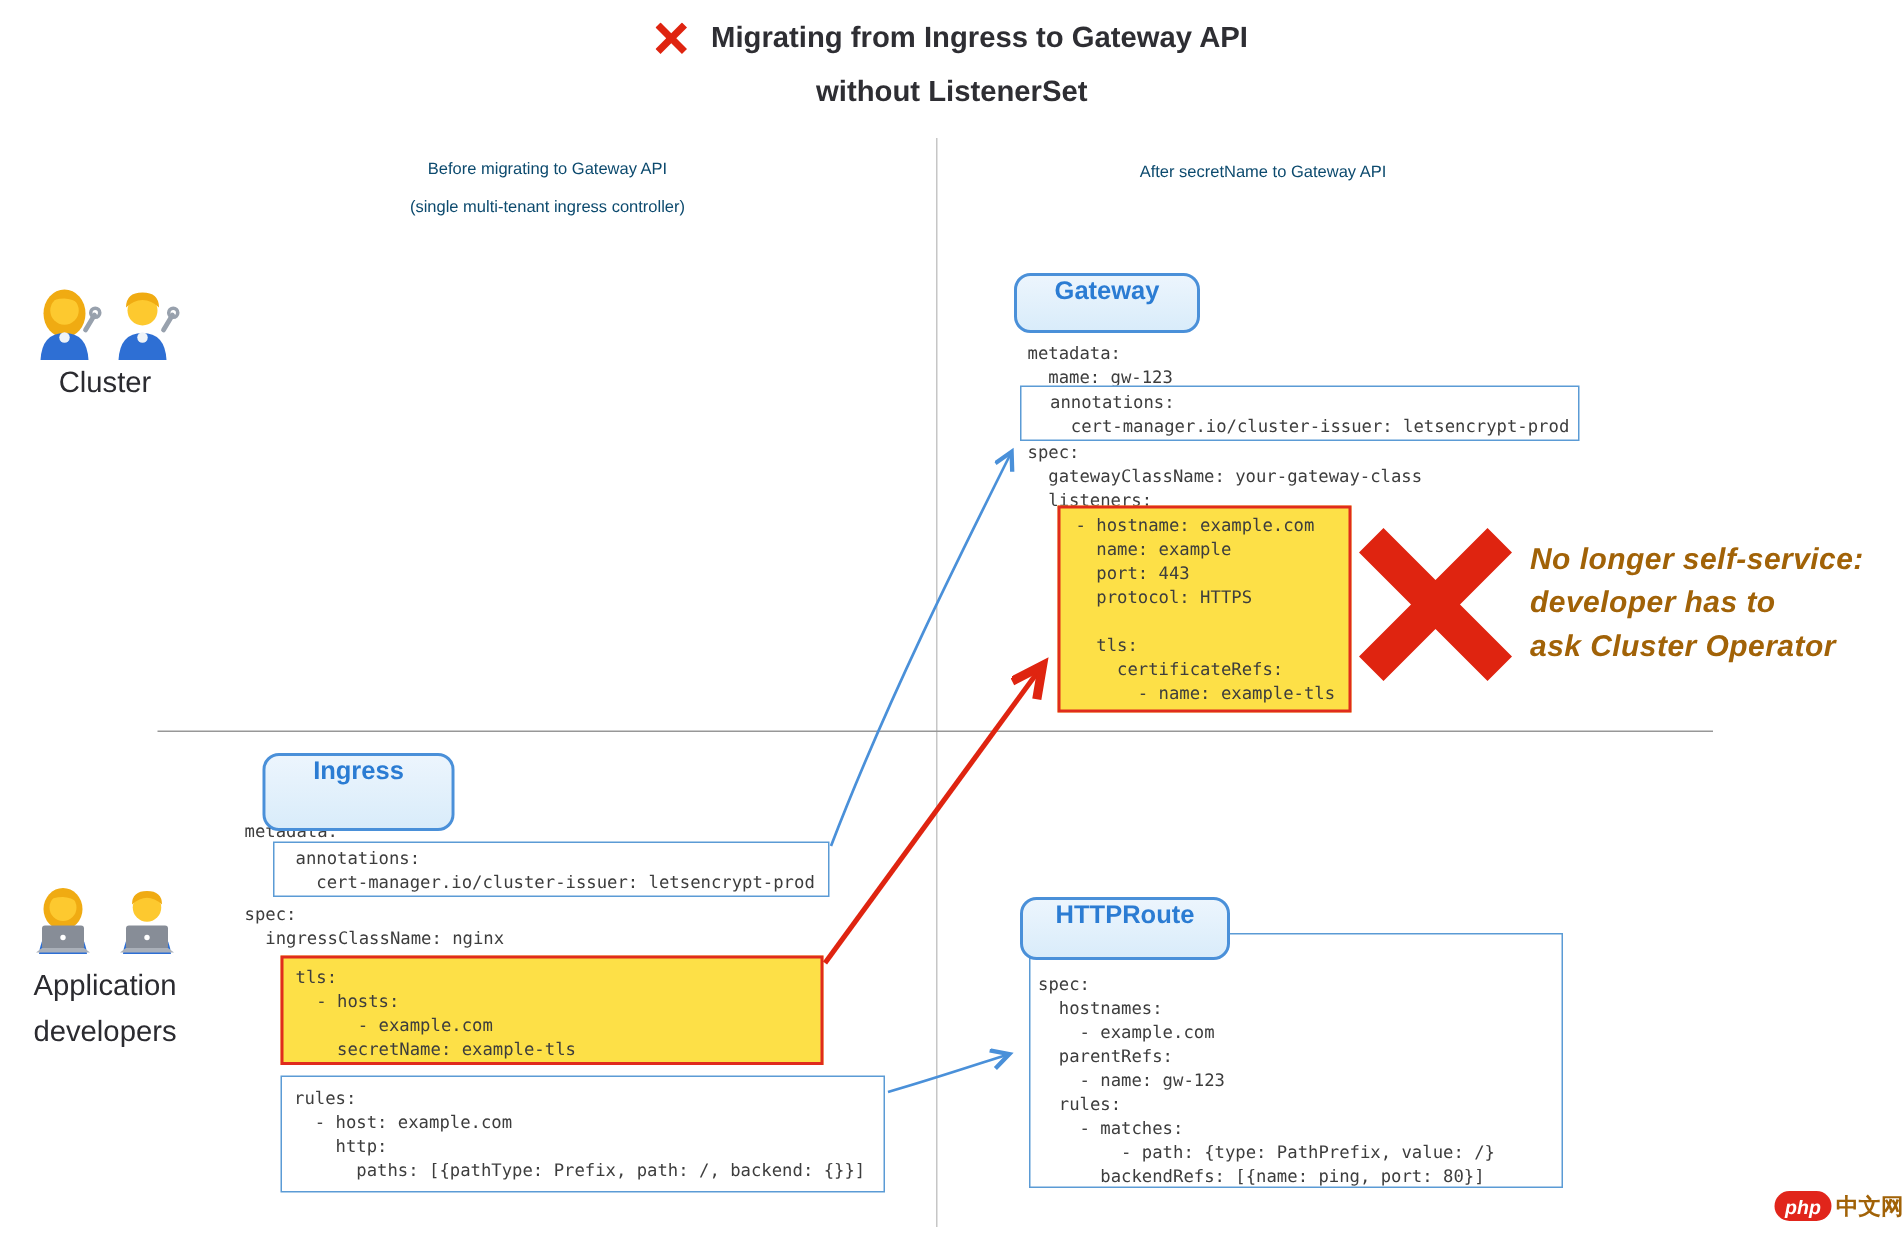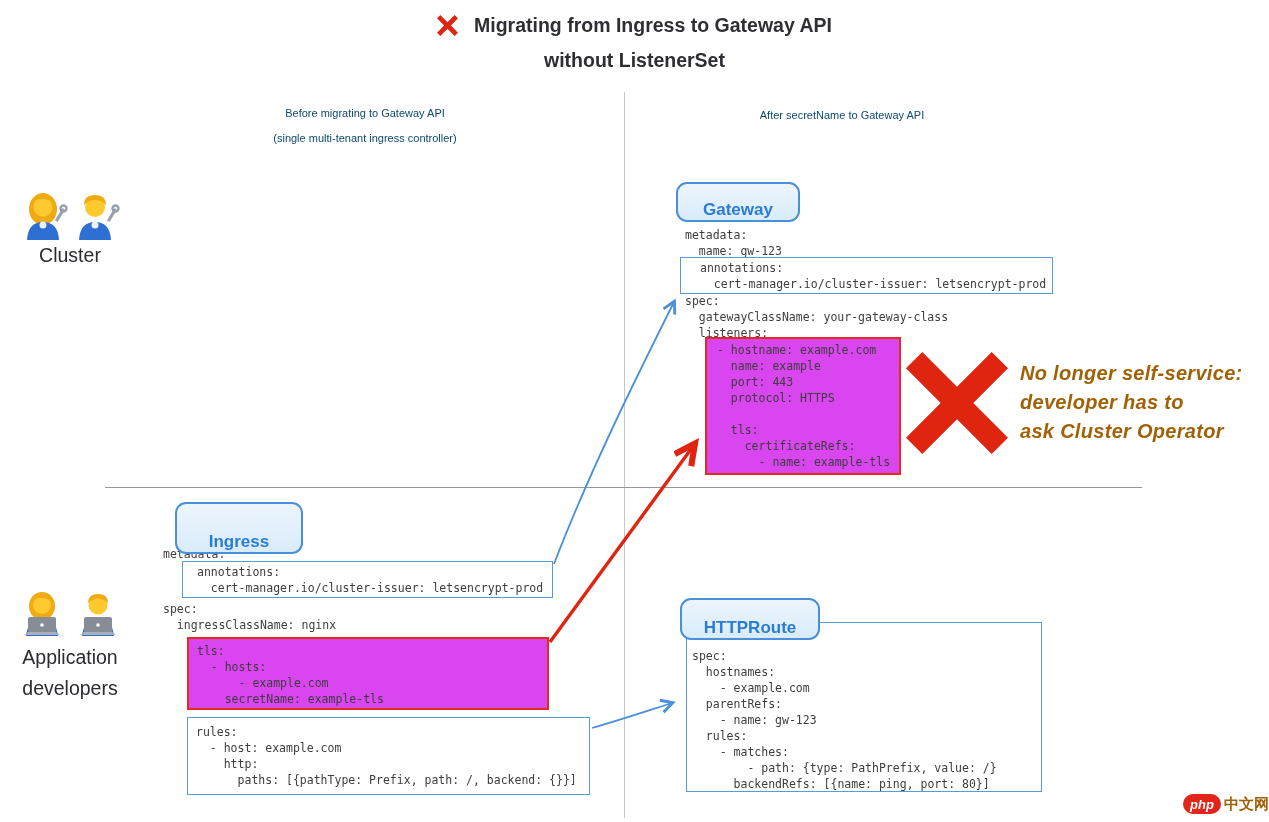--- a/index.html
+++ b/index.html
@@ -23,28 +23,28 @@
   
   .actor { width:140px; text-align:center; }
   .actor-icons { display:flex; justify-content:center; gap:4px; }
   .actor-label { font-size:19.5px; color:#2b2b30; line-height:31px; font-weight:500; }
   .operators  { left:0px; top:190px; }
   .developers { left:0px; top:590px; }
 
   
   .pill { border:2px solid #4a90d9; border-radius:11px;
           background:linear-gradient(#ecf5fd,#d9ecfa);
-          display:flex; align-items:flex-end; justify-content:center;
+          display:flex; align-items:flex-start; justify-content:center;
           color:#2b7cd3; font-size:17px; font-weight:600; z-index:3; }
 
   
   pre.yaml { font-family:"DejaVu Sans Mono", monospace; font-size:11.5px;
              line-height:16px; color:#3d3d3d; white-space:pre; }
   .blue-box { border:1.5px solid #5b9bd5; background:#fff; }
-  .red-box  { border:2.5px solid #e02b1d; background:#d946ef; }
+  .red-box  { border:2.5px solid #e02b1d; background:#fde047; }
 
   
   .note { font-size:20px; line-height:29px; font-weight:700; font-style:italic;
           color:#a16207; letter-spacing:.3px; }
 
   
   .watermark { left:1183px; top:794px; display:flex; align-items:center; gap:3px; }
   .wm-badge { width:38px; height:20px; border-radius:10px; background:#e1251b;
               color:#fff; font-size:13px; font-weight:700; font-style:italic;
               display:flex; align-items:center; justify-content:center; }

